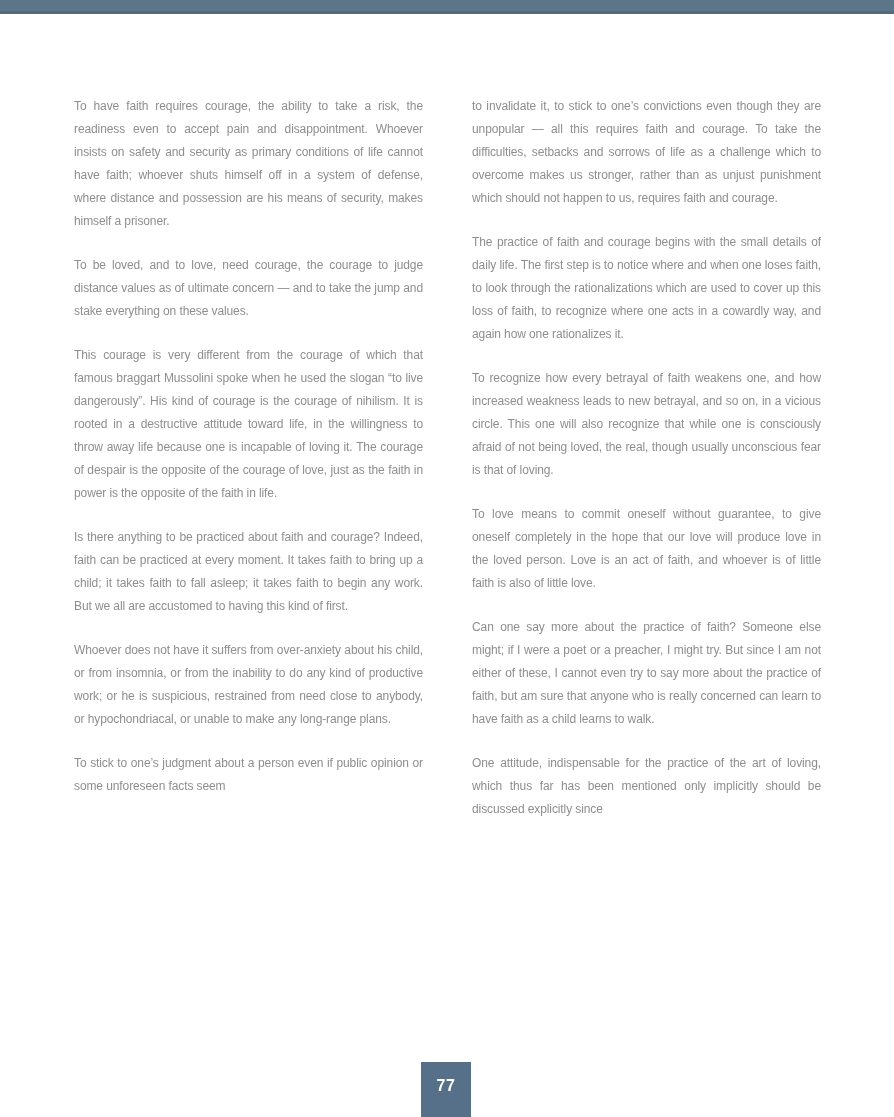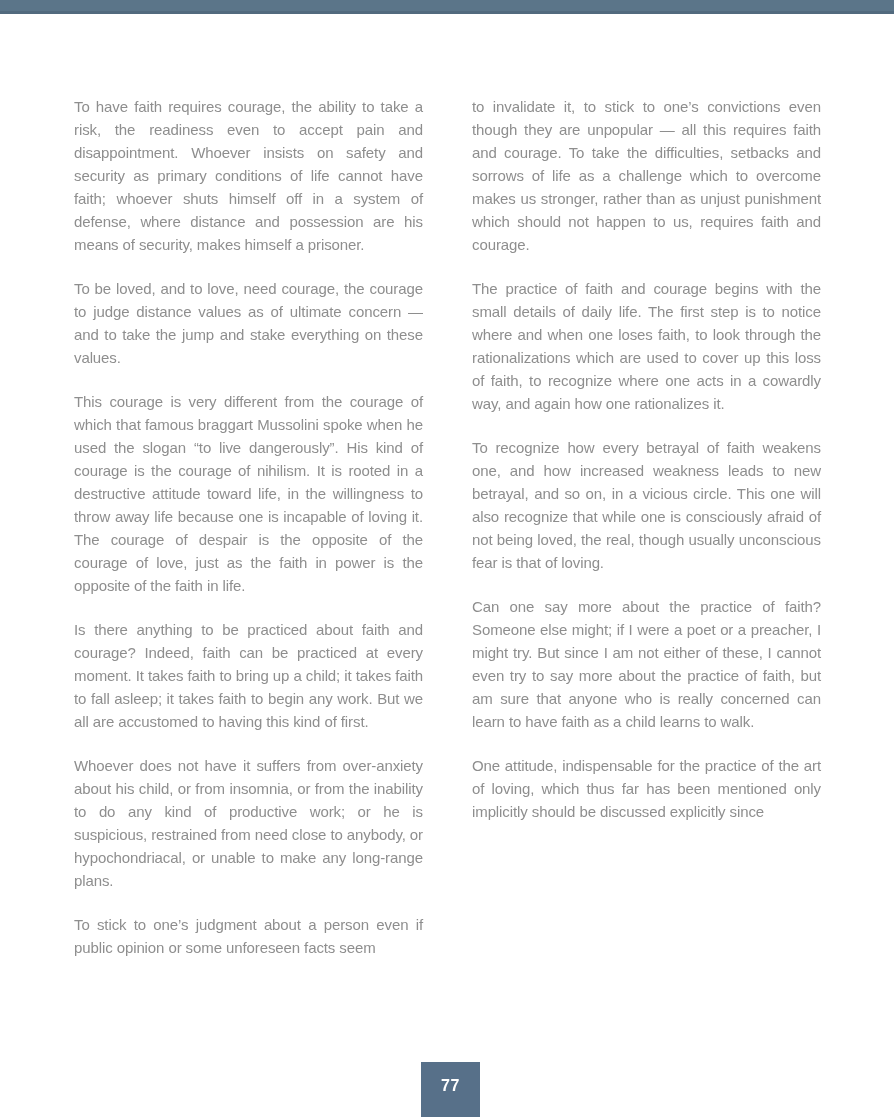--- a/index.html
+++ b/index.html
@@ -30,34 +30,34 @@
     width: 746px;
     display: flex;
     gap: 49px;
   }
   .column {
     width: 349px;
     flex: 0 0 349px;
   }
   .column p {
     margin: 0 0 21px 0;
-    font-size: 15px;
+    font-size: 12px;
     line-height: 23px;
     letter-spacing: -0.1px;
     color: #8e8e8e;
     text-align: justify;
   }
   .column p:last-child {
     margin-bottom: 0;
   }
   .page-number-box {
     position: absolute;
     left: 421px;
     top: 1062px;
-    width: 59px;
+    width: 50px;
     height: 55px;
     background: #577089;
     display: flex;
     align-items: center;
     justify-content: center;
     padding-bottom: 8px;
     box-sizing: border-box;
   }
   .page-number {
     color: #ffffff;
@@ -77,20 +77,21 @@
     <p>To be loved, and to love, need courage, the courage to judge distance values as of ultimate concern — and to take the jump and stake everything on these values.</p>
     <p>This courage is very different from the courage of which that famous braggart Mussolini spoke when he used the slogan “to live dangerously”. His kind of courage is the courage of nihilism. It is rooted in a destructive attitude toward life, in the willingness to throw away life because one is incapable of loving it. The courage of despair is the opposite of the courage of love, just as the faith in power is the opposite of the faith in life.</p>
     <p>Is there anything to be practiced about faith and courage? Indeed, faith can be practiced at every moment. It takes faith to bring up a child; it takes faith to fall asleep; it takes faith to begin any work. But we all are accustomed to having this kind of first.</p>
     <p>Whoever does not have it suffers from over-anxiety about his child, or from insomnia, or from the inability to do any kind of productive work; or he is suspicious, restrained from need close to anybody, or hypochondriacal, or unable to make any long-range plans.</p>
     <p>To stick to one’s judgment about a person even if public opinion or some unforeseen facts seem</p>
   </section>
   <section class="column">
     <p>to invalidate it, to stick to one’s convictions even though they are unpopular — all this requires faith and courage. To take the difficulties, setbacks and sorrows of life as a challenge which to overcome makes us stronger, rather than as unjust punishment which should not happen to us, requires faith and courage.</p>
     <p>The practice of faith and courage begins with the small details of daily life. The first step is to notice where and when one loses faith, to look through the rationalizations which are used to cover up this loss of faith, to recognize where one acts in a cowardly way, and again how one rationalizes it.</p>
     <p>To recognize how every betrayal of faith weakens one, and how increased weakness leads to new betrayal, and so on, in a vicious circle. This one will also recognize that while one is consciously afraid of not being loved, the real, though usually unconscious fear is that of loving.</p>
+    <p>To love means to commit oneself without guarantee, to give oneself completely in the hope that our love will produce love in the loved person. Love is an act of faith, and whoever is of little faith is also of little love.</p>
     <p>Can one say more about the practice of faith? Someone else might; if I were a poet or a preacher, I might try. But since I am not either of these, I cannot even try to say more about the practice of faith, but am sure that anyone who is really concerned can learn to have faith as a child learns to walk.</p>
     <p>One attitude, indispensable for the practice of the art of loving, which thus far has been mentioned only implicitly should be discussed explicitly since</p>
   </section>
 </main>
 
 <div class="page-number-box">
   <span class="page-number">77</span>
 </div>
 
 </body></html>

